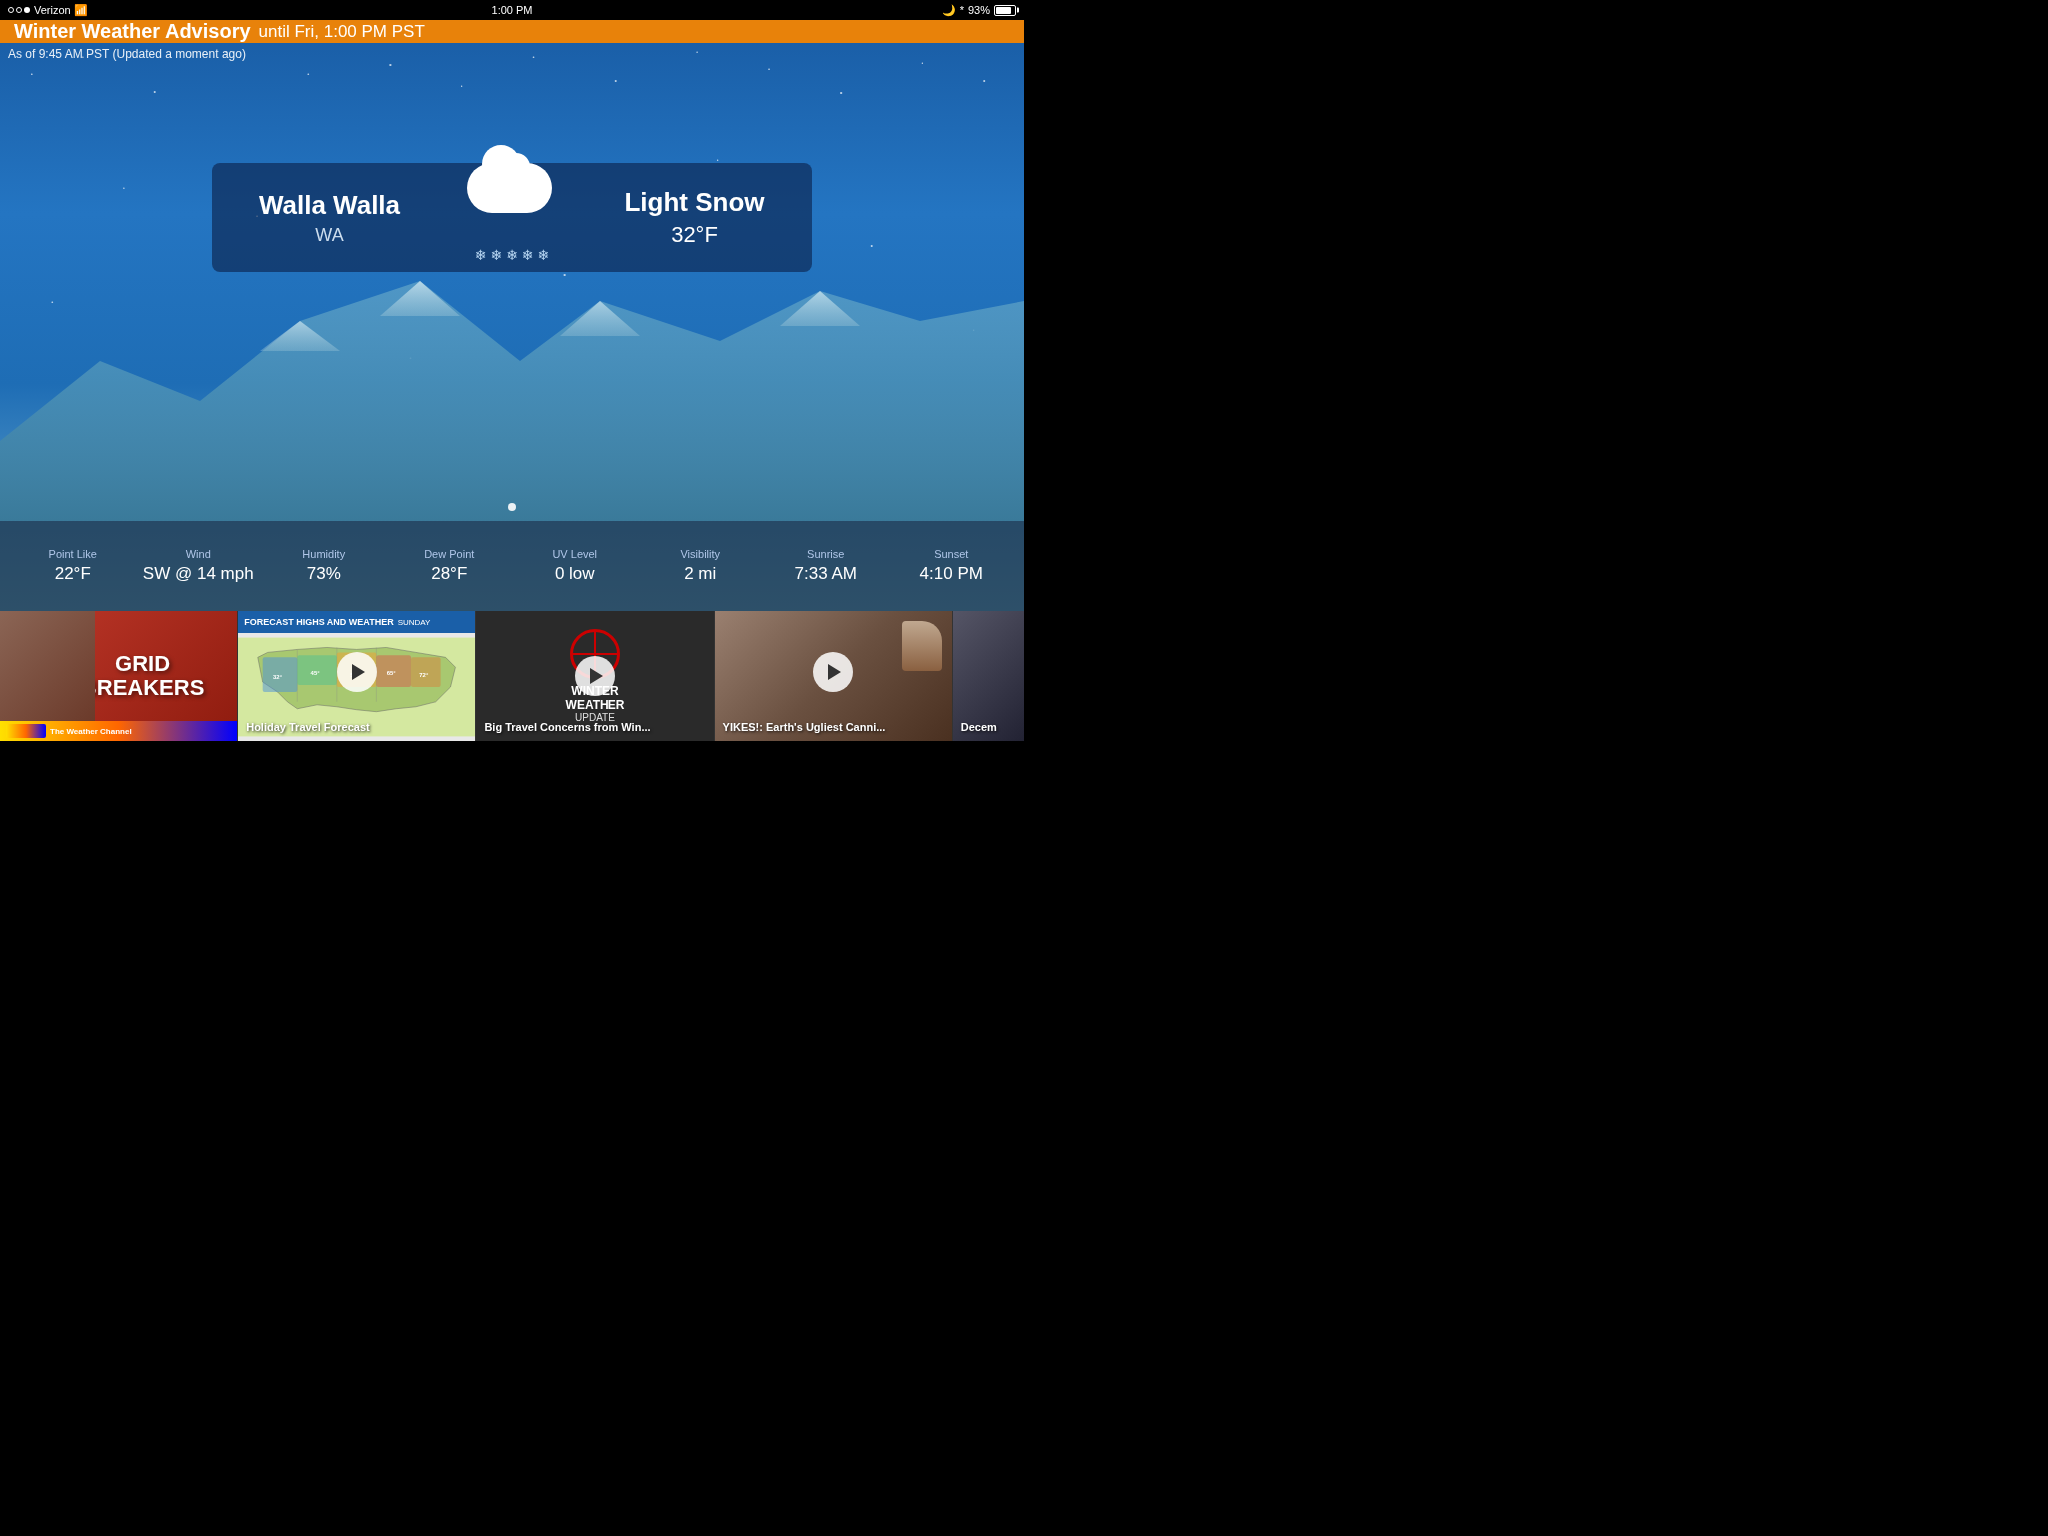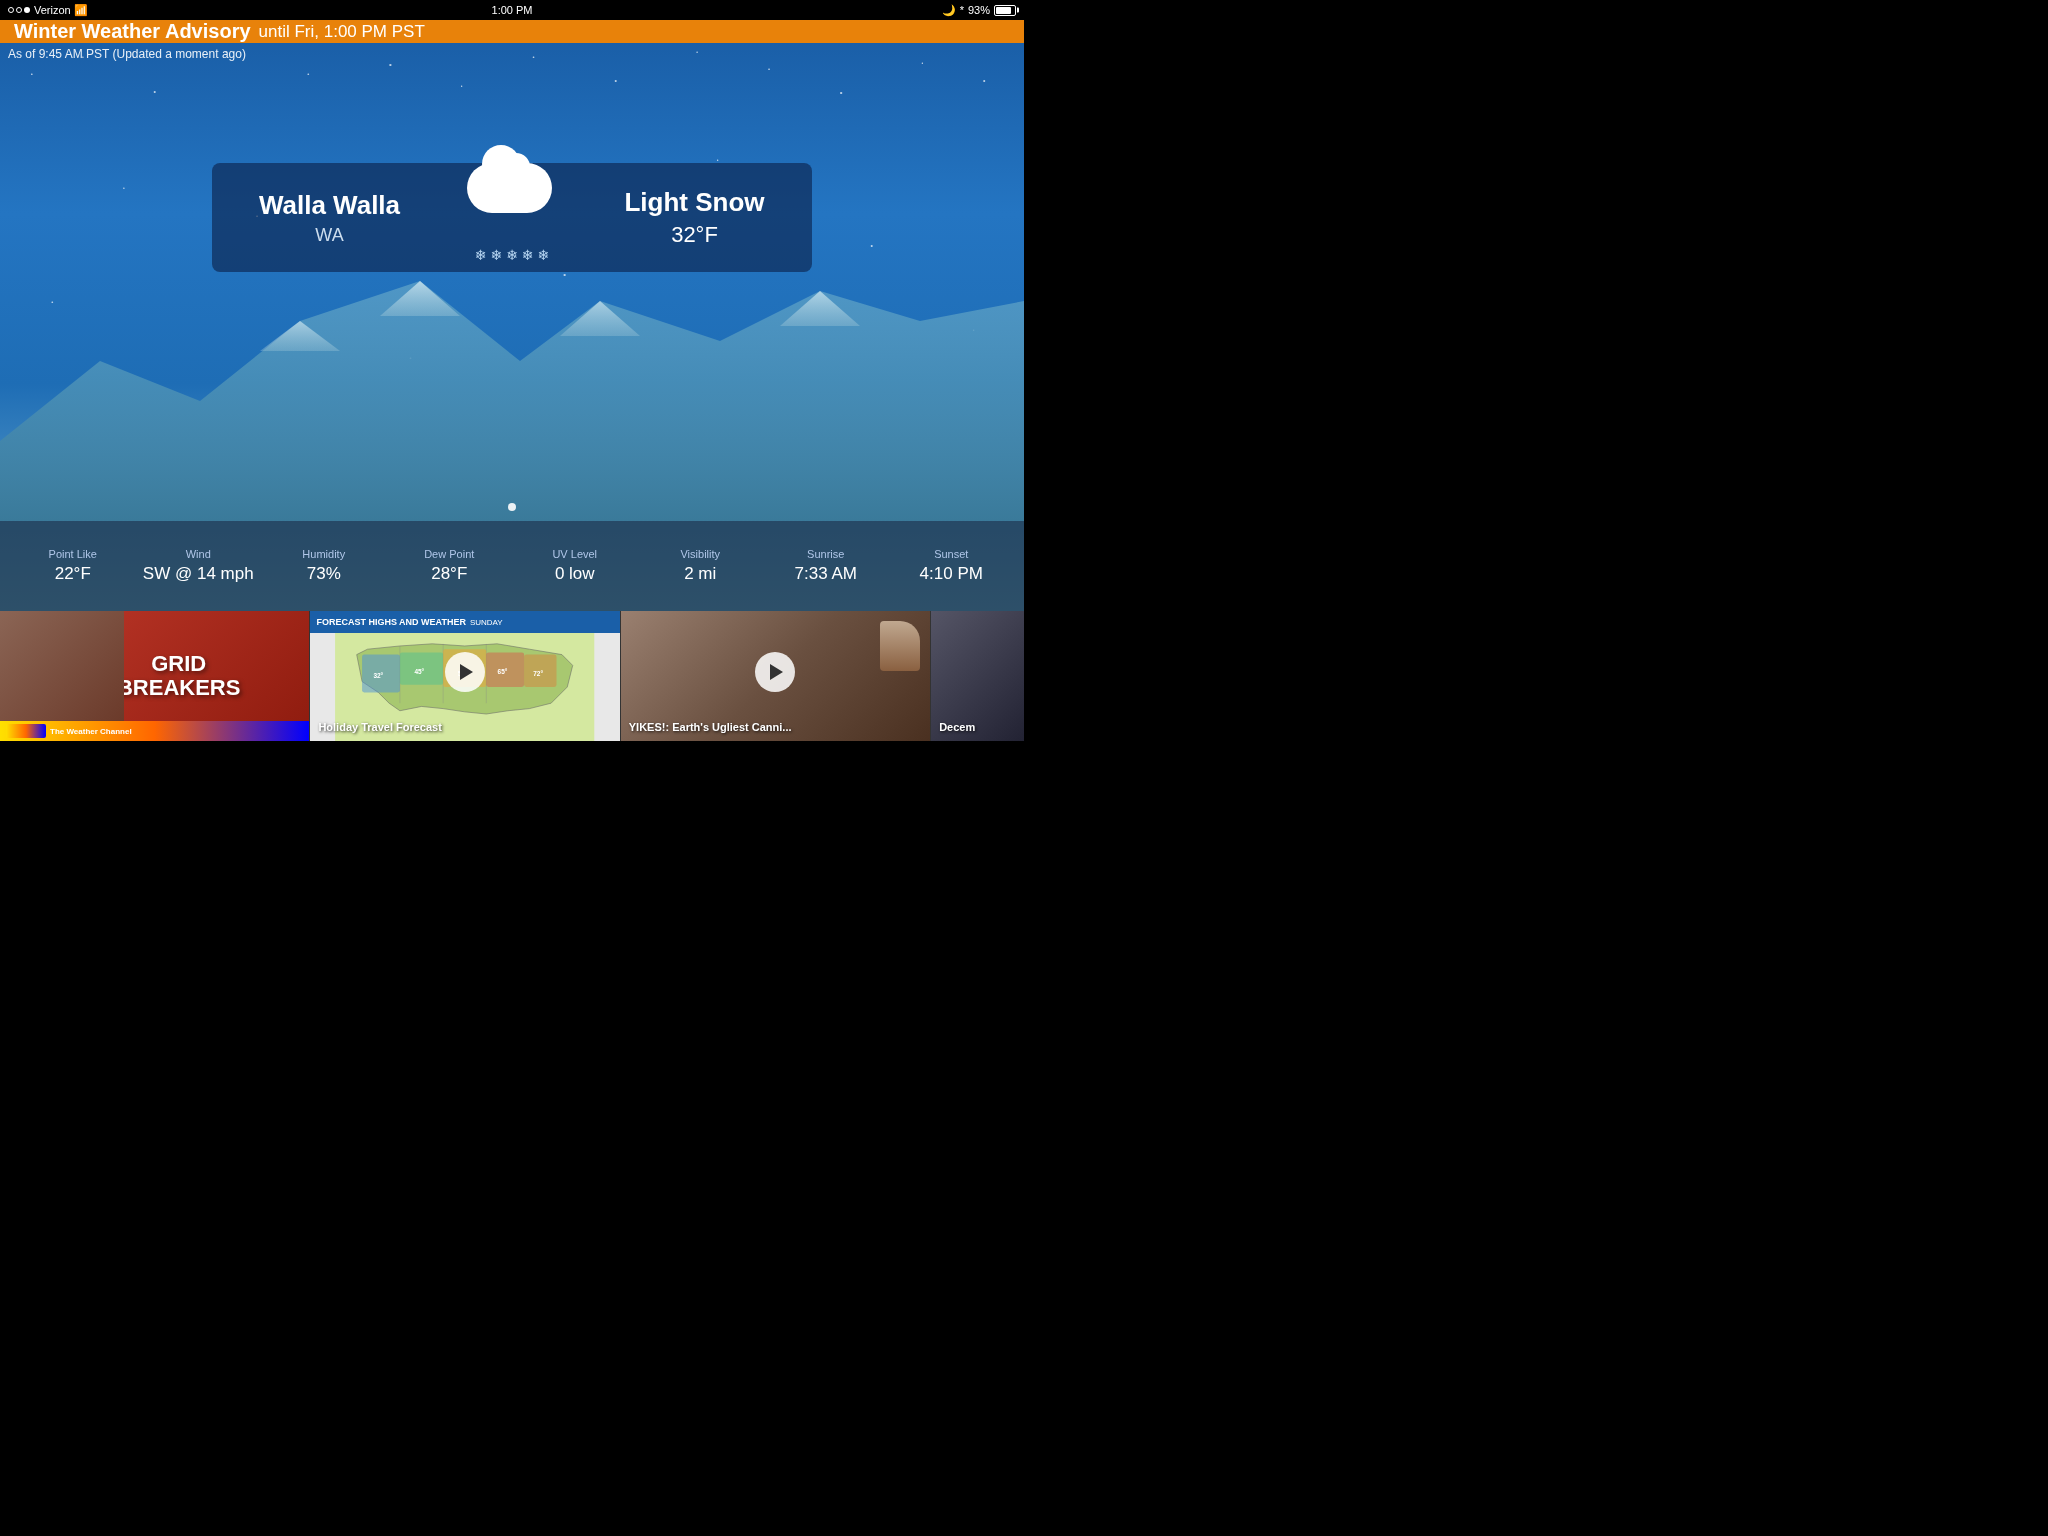--- a/index.html
+++ b/index.html
@@ -645,20 +645,36 @@
         <text x="155" y="38" font-size="6" fill="#fff" font-weight="bold" text-anchor="middle">65°</text>
         <text x="188" y="40" font-size="6" fill="#fff" font-weight="bold" text-anchor="middle">72°</text>
       </svg>
       <div class="play-btn">
         <div class="play-triangle"></div>
       </div>
     </div>
     <div class="video-title">Holiday Travel Forecast</div>
   </div>
 
+  <div class="video-card">
+    <div class="winter-update-bg">
+      <div class="winter-logo">
+        <div class="red-circle">
+          <div class="crosshair-h"></div>
+          <div class="crosshair-v"></div>
+        </div>
+        <div class="winter-logo-text">WINTER<br>WEAT<span style="letter-spacing:-1px">H</span>ER</div>
+        <div class="winter-logo-update">UPDATE</div>
+      </div>
+      <div class="play-btn" style="position:absolute;top:50%;left:50%;transform:translate(-50%,-50%);">
+        <div class="play-triangle"></div>
+      </div>
+    </div>
+    <div class="video-title">Big Travel Concerns from Win...</div>
+  </div>
 
   <div class="video-card">
     <div class="video-bg-yikes" style="width:100%;height:100%;position:relative;">
 
       <div style="position:absolute;top:0;left:0;right:0;bottom:0;background:linear-gradient(135deg,#9a8070 0%,#6a5040 50%,#4a3020 100%);"></div>
       <div style="position:absolute;top:10px;right:10px;width:40px;height:50px;background:linear-gradient(180deg,#c0a890,#8a6040);border-radius:4px 20px 4px 4px;"></div>
       <div class="play-btn" style="position:absolute;top:50%;left:50%;transform:translate(-50%,-60%);">
         <div class="play-triangle"></div>
       </div>
     </div>

